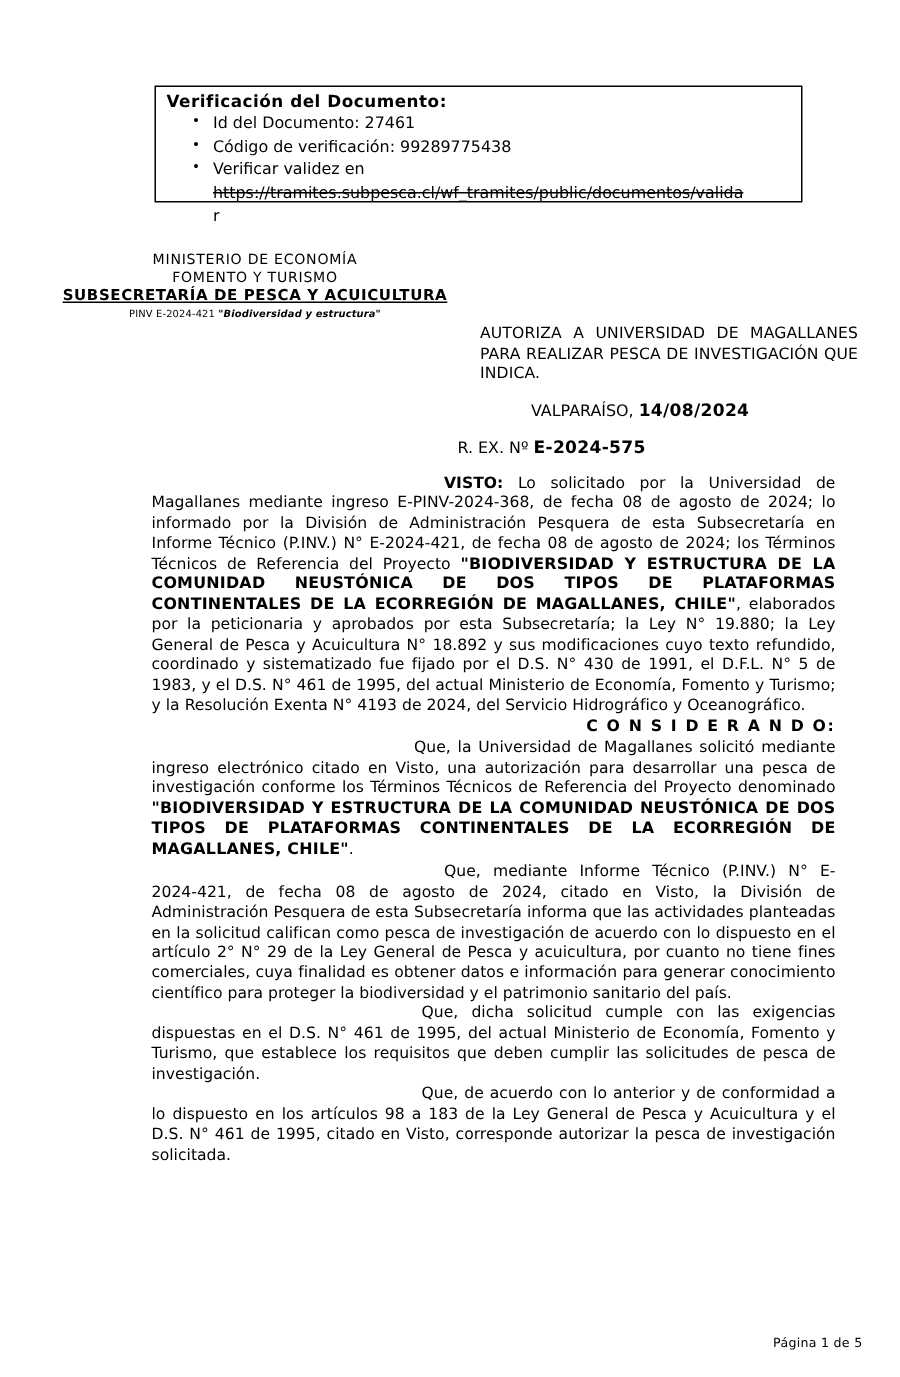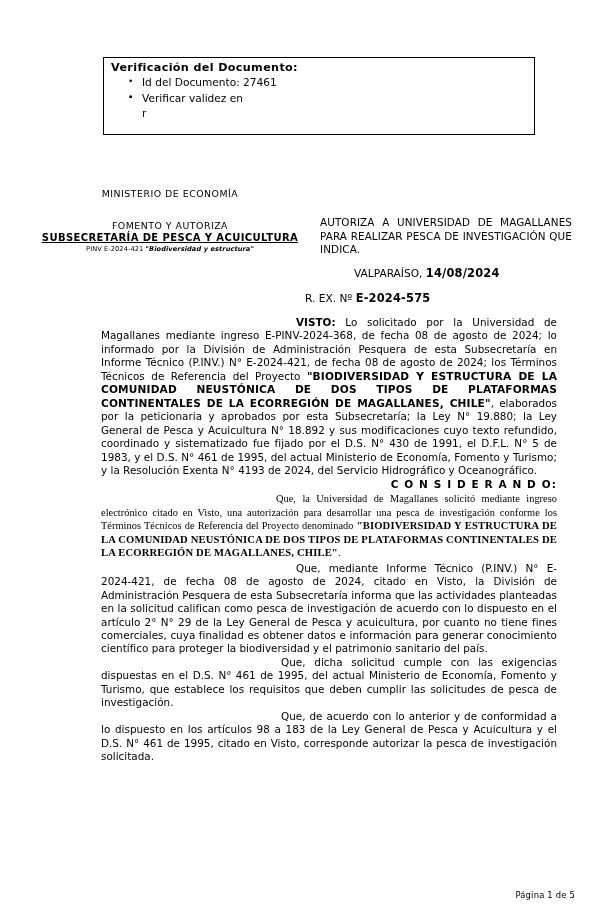--- a/index.html
+++ b/index.html
@@ -77,21 +77,20 @@
     position: absolute;
     left: 34px;
     top: 168px;
     width: 272px;
     text-align: center;
   }
   #letterhead .lh-line {
     font-size: 9.4px;
     line-height: 11.6px;
     letter-spacing: 0.5px;
-    margin-top: 20px;
   }
   #letterhead .lh-sub {
     font-size: 10px;
     font-weight: bold;
     letter-spacing: 0.4px;
     line-height: 13px;
     text-decoration: underline;
   }
   #letterhead .lh-proj {
     font-size: 6.6px;
@@ -155,21 +154,20 @@
     line-height: 13.45px;
     text-align: justify;
     text-indent: 0;
     letter-spacing: 0.02px;
   }
   p.para.lead {
     text-indent: 195px;
   }
   p.para.lead-mid {
     text-indent: 175px;
-    font-family: Liberation Serif, serif;
   }
   p.para.lead-short {
     text-indent: 180px;
   }
   .b { font-weight: bold; }
   .bigcaps {
     font-weight: bold;
     font-size: 10.6px;
     letter-spacing: 0.15px;
   }
@@ -204,32 +202,34 @@
 <div id="verif-box"></div>
 <div id="verif-box-inner">
   <div id="verif-title">Verificación del Documento:</div>
   <ul id="verif-list">
     <li>
       <span class="bullet">•</span>
       <span>Id del Documento: 27461</span>
     </li>
     <li>
       <span class="bullet">•</span>
+      <span>Código de verificación: 99289775438</span>
     </li>
     <li>
       <span class="bullet">•</span>
       <span>Verificar validez en</span>
     </li>
   </ul>
+  <span class="verif-url">https://tramites.subpesca.cl/wf_tramites/public/documentos/valida</span>
   <span class="verif-url-tail">r</span>
 </div>
 
 <div id="letterhead">
   <div class="lh-line">MINISTERIO DE ECONOMÍA</div>
-  <div class="lh-line">FOMENTO Y AUTORIZA</div>
+  <div class="lh-line">FOMENTO Y TURISMO</div>
   <div class="lh-sub">SUBSECRETARÍA DE PESCA Y ACUICULTURA</div>
   <div class="lh-proj"><span>PINV E-2024-421 </span><span class="ital">"Biodiversidad y estructura"</span></div>
 </div>
 
 <div id="subject-block">AUTORIZA A UNIVERSIDAD DE MAGALLANES PARA REALIZAR PESCA DE INVESTIGACIÓN QUE INDICA.</div>
 <div id="place-line"><span>VALPARAÍSO, </span><span class="date">14/08/2024</span></div>
 <div id="resnum-line"><span>R. EX. Nº </span><span class="num">E-2024-575</span></div>
 
 <div id="body-col">
 

